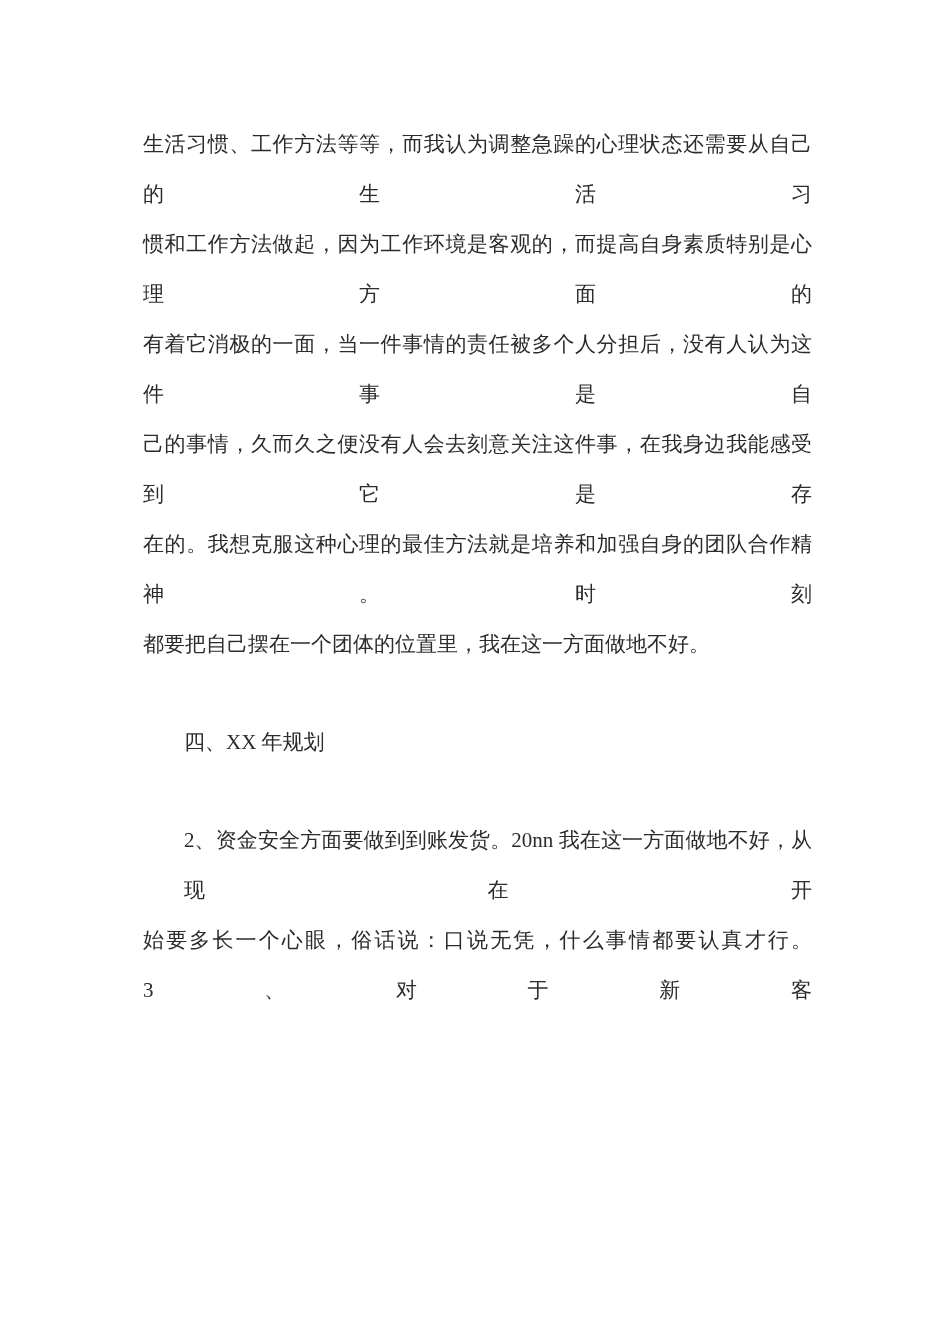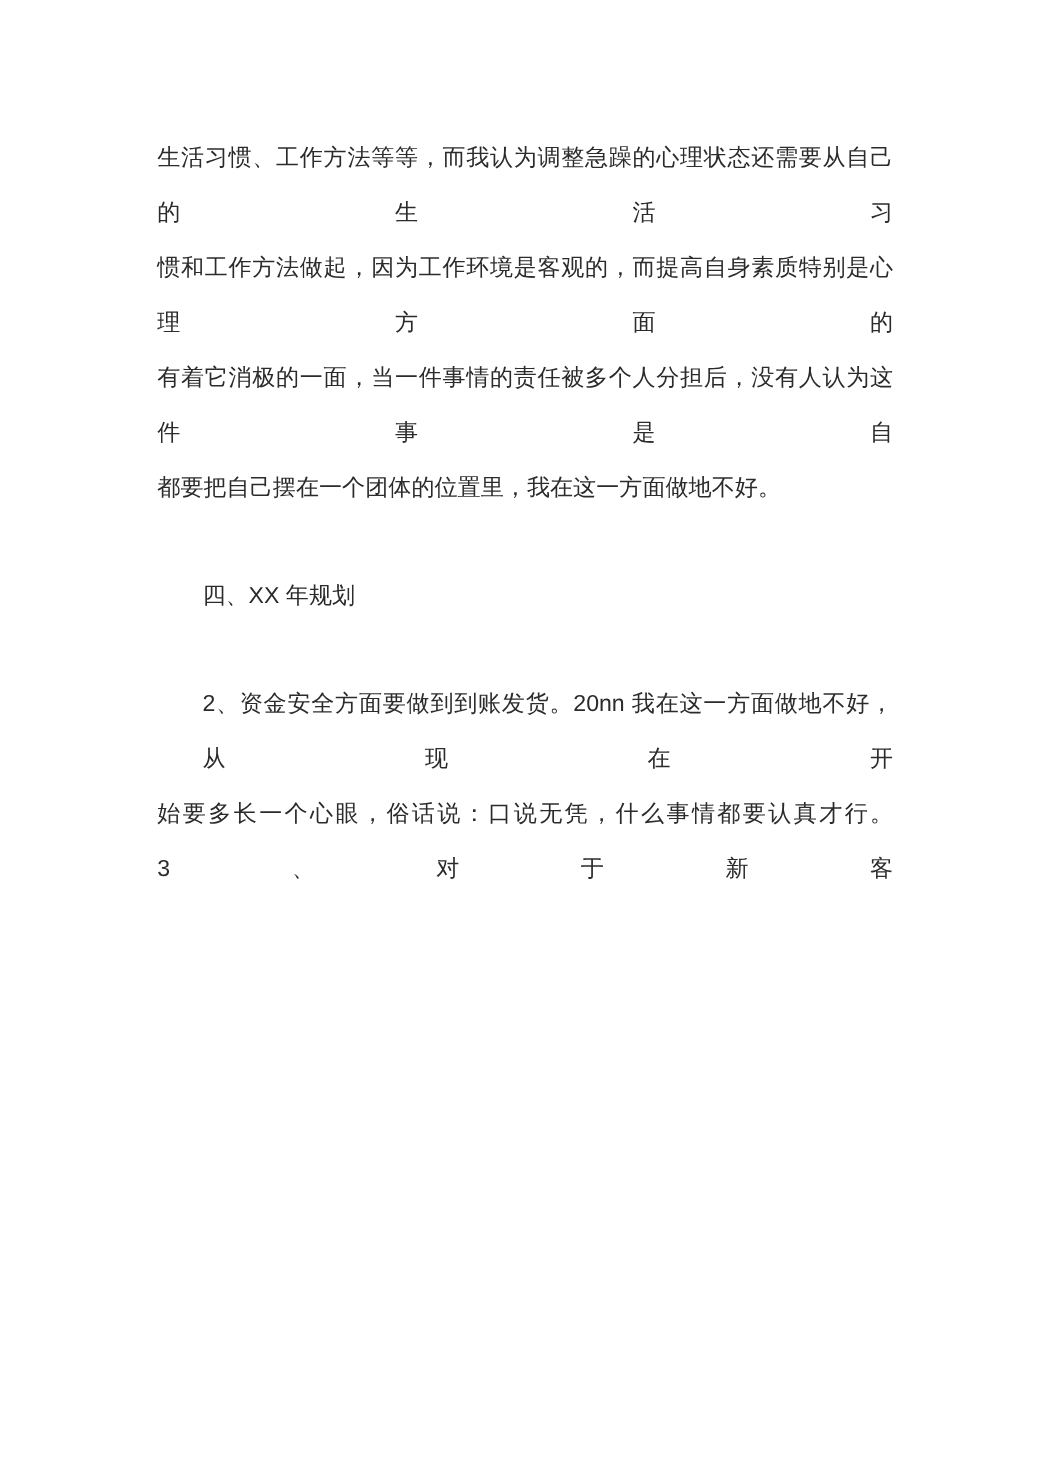--- a/index.html
+++ b/index.html
@@ -6,21 +6,21 @@
     margin: 0;
     padding: 0;
     background: #ffffff;
   }
   .page {
     position: relative;
     width: 950px;
     height: 1344px;
     background: #ffffff;
     overflow: hidden;
-    font-family: Liberation Sans, sans-serif;
+    font-family: Liberation Serif, serif;
   }
   .doc-body {
     position: absolute;
     left: 143px;
     top: 119px;
     width: 669px;
   }
   .para + .para {
     margin-top: 48px;
   }
@@ -42,20 +42,22 @@
 </style>
 </head>
 <body>
 
 <div class="page">
   <div class="doc-body" id="doc-body">
       <div class="para">
         <div class="line full">生活习惯、工作方法等等，而我认为调整急躁的心理状态还需要从自己的生活习</div>
         <div class="line full">惯和工作方法做起，因为工作环境是客观的，而提高自身素质特别是心理方面的</div>
         <div class="line full">有着它消极的一面，当一件事情的责任被多个人分担后，没有人认为这件事是自</div>
+        <div class="line full">己的事情，久而久之便没有人会去刻意关注这件事，在我身边我能感受到它是存</div>
+        <div class="line full">在的。我想克服这种心理的最佳方法就是培养和加强自身的团队合作精神。时刻</div>
         <div class="line">都要把自己摆在一个团体的位置里，我在这一方面做地不好。</div>
       </div>
       <div class="para">
         <div class="line indent">四、XX 年规划</div>
       </div>
       <div class="para">
       </div>
       <div class="para">
         <div class="line full indent">2、资金安全方面要做到到账发货。20nn 我在这一方面做地不好，从现在开</div>
         <div class="line full">始要多长一个心眼，俗话说：口说无凭，什么事情都要认真才行。　　3、对于新客</div>

